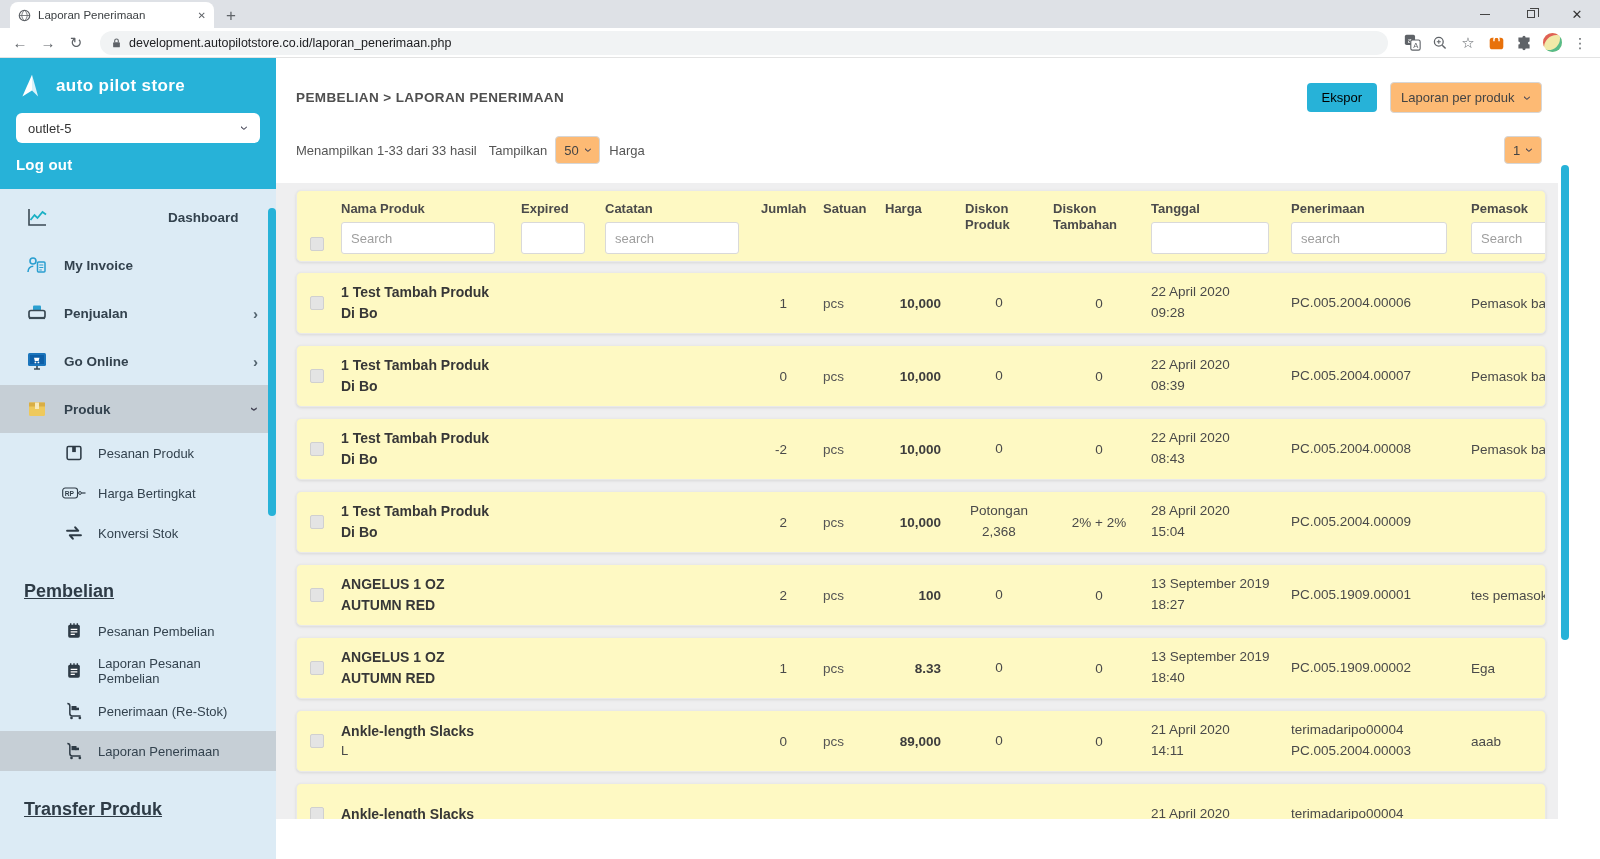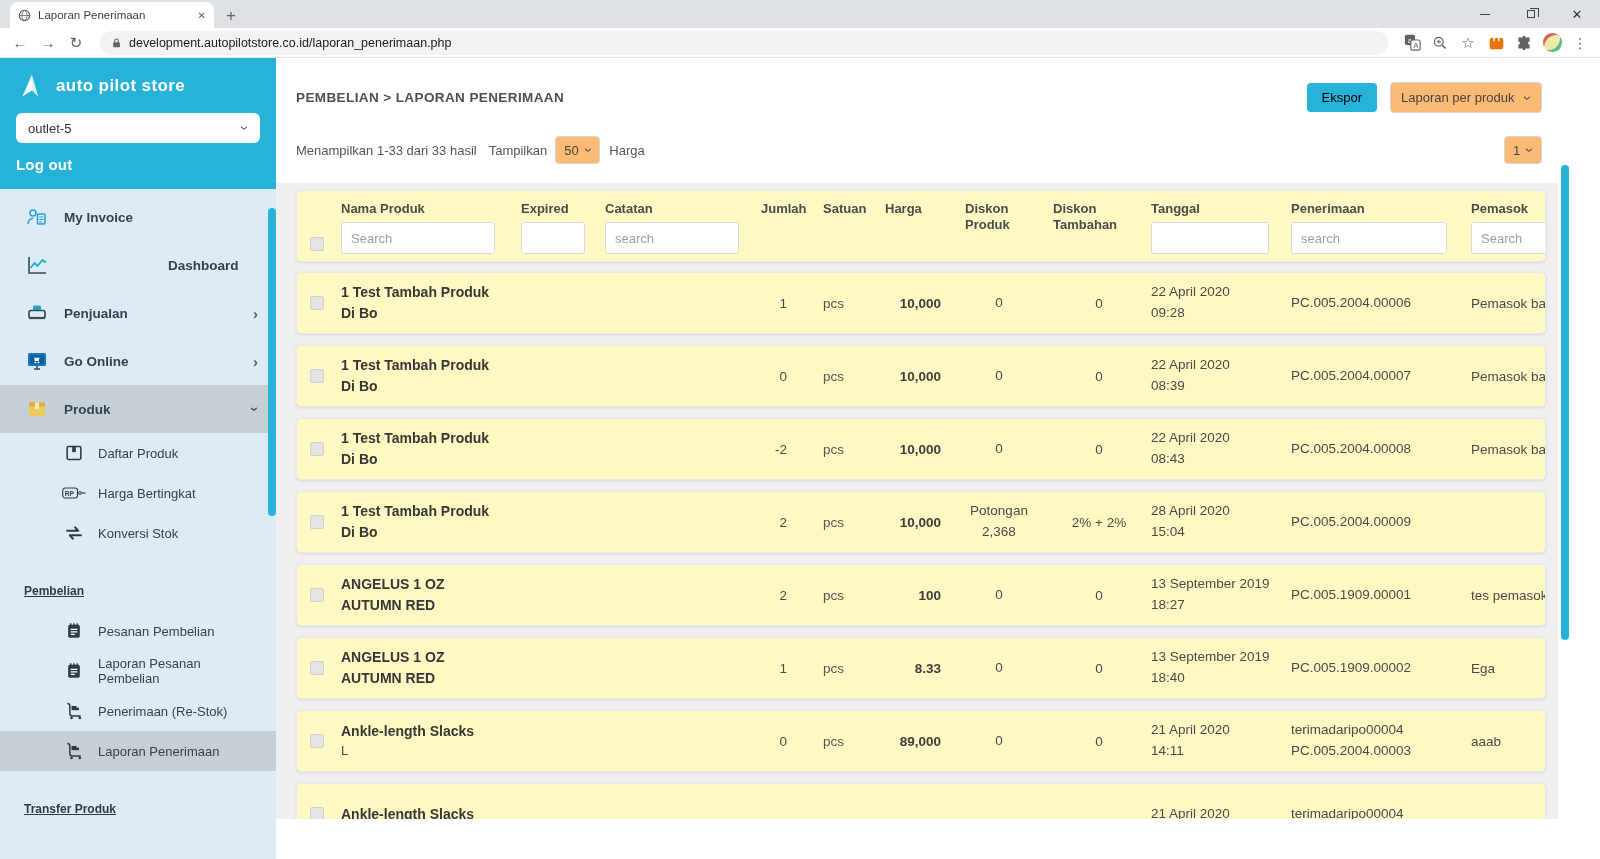--- a/index.html
+++ b/index.html
@@ -44,21 +44,21 @@
   .logout { margin-top:13px; color:#fff; font-size:15px; font-weight:bold; letter-spacing:.2px; }
   .chev { display:inline-block; transform:rotate(90deg); font-size:14px; color:#445; line-height:1; }
   .chev-r { display:inline-block; font-size:15px; color:#53646f; line-height:1; }
 
   .snav { padding-top:4px; }
   .sitem { height:48px; display:flex; align-items:center; gap:14px; padding:0 18px 0 24px; font-size:13.5px; color:#33424e; font-weight:bold;}
   .sitem .grow { flex:1; }
   .sitem.active { background:#c6cfd6; }
   .subitem { height:40px; display:flex; align-items:center; gap:12px; padding:0 18px 0 62px; font-size:13px; color:#33424e; }
   .subitem.active { background:#c6cfd6; }
-  .ssection { margin-top:18px; height:40px; display:flex; align-items:center; padding:0 24px; font-size:12px; font-weight:bold; color:#2e3b46; text-decoration:underline; }
+  .ssection { margin-top:18px; height:40px; display:flex; align-items:center; padding:0 24px; font-size:18px; font-weight:bold; color:#2e3b46; text-decoration:underline; }
   .sicon { width:26px; display:flex; justify-content:center; flex:none; }
   .subicon { width:24px; display:flex; justify-content:center; flex:none; }
   .sb-thumb { position:absolute; left:268px; top:150px; width:8px; height:308px; background:#27b2d8; border-radius:4px; z-index:5; }
 
   
   .main { flex:1; background:#fff; position:relative; }
   .row1 { display:flex; align-items:center; margin:24px 58px 0 20px; }
   .breadcrumb { font-size:13.5px; font-weight:bold; color:#4f4f4f; letter-spacing:.4px; }
   .row1 .grow, .row2 .grow { flex:1; }
   .btn-ekspor { background:#27b2d8; color:#000000; font-size:13px; border:none; border-radius:4px; height:29px; padding:0 15px; margin-right:13px; font-family:inherit; }
@@ -190,37 +190,37 @@
         <span class="grow">outlet-5</span>
         <span class="chev">›</span>
       </div>
       <div class="logout">Log out</div>
     </div>
 
     <nav class="snav">
       <div class="sitem">
         <span class="sicon">
           <svg width="24" height="24" viewBox="0 0 24 24">
+              <path d="M4 4v16h17" stroke="#3b4a54" stroke-width="1.6" fill="none"></path>
+              <path d="M5.5 15l4-5 3 3 5-6 3.5 2.5" stroke="#19b0c4" stroke-width="1.8" fill="none"></path>
+            </svg>
+        </span>
+        <span class="grow"></span>
+        <span class="grow">Dashboard</span>
+      </div>
+      <div class="sitem">
+        <span class="sicon">
+          <svg width="24" height="24" viewBox="0 0 24 24">
               <circle cx="8" cy="8" r="3" fill="none" stroke="#2a9fd0" stroke-width="1.6"></circle>
               <path d="M3 19c0-3.5 2.3-5.8 5.3-5.8" fill="none" stroke="#2a9fd0" stroke-width="1.6"></path>
               <rect x="12.5" y="9" width="7.5" height="10" rx="1" fill="none" stroke="#2a9fd0" stroke-width="1.5"></rect>
               <path d="M14.3 12h4M14.3 14.5h4M14.3 17h2.5" stroke="#2a9fd0" stroke-width="1.1"></path>
             </svg>
         </span>
         <span class="grow">My Invoice</span>
-      </div>
-      <div class="sitem">
-        <span class="sicon">
-          <svg width="24" height="24" viewBox="0 0 24 24">
-              <path d="M4 4v16h17" stroke="#3b4a54" stroke-width="1.6" fill="none"></path>
-              <path d="M5.5 15l4-5 3 3 5-6 3.5 2.5" stroke="#19b0c4" stroke-width="1.8" fill="none"></path>
-            </svg>
-        </span>
-        <span class="grow"></span>
-        <span class="grow">Dashboard</span>
       </div>
       <div class="sitem">
         <span class="sicon">
           <svg width="24" height="24" viewBox="0 0 24 24">
               <rect x="8" y="4.5" width="8" height="5" rx="1" fill="#2a9fd0"></rect>
               <rect x="4" y="9.5" width="16" height="7.5" rx="2" fill="none" stroke="#3b4a54" stroke-width="1.7"></rect>
               <path d="M4 17h16" stroke="#3b4a54" stroke-width="2.2"></path>
             </svg>
         </span>
         <span class="grow">Penjualan</span>
@@ -252,21 +252,21 @@
         <span class="chev">›</span>
       </div>
 
       <div class="subitem">
         <span class="subicon">
           <svg width="22" height="22" viewBox="0 0 24 24">
               <rect x="4.5" y="5" width="15" height="14" rx="1.5" fill="none" stroke="#2e3b46" stroke-width="1.7"></rect>
               <rect x="10" y="5" width="4" height="6" fill="#2e3b46"></rect>
             </svg>
         </span>
-        <span>Daftar Produk</span>
+        <span>Pesanan Produk</span>
       </div>
       <div class="subitem">
         <span class="subicon">
           <svg width="32" height="18" viewBox="0 0 34 20">
               <rect x="1" y="3" width="21" height="14" rx="3.5" fill="none" stroke="#2e3b46" stroke-width="1.6"></rect>
               <text x="3.8" y="13.8" font-size="9.5" font-weight="bold" fill="#2e3b46" font-family="sans-serif">RP</text>
               <circle cx="25.5" cy="10" r="2" fill="none" stroke="#2e3b46" stroke-width="1.4"></circle>
               <path d="M27.8 10h5.5" stroke="#2e3b46" stroke-width="1.7"></path>
             </svg>
         </span>

